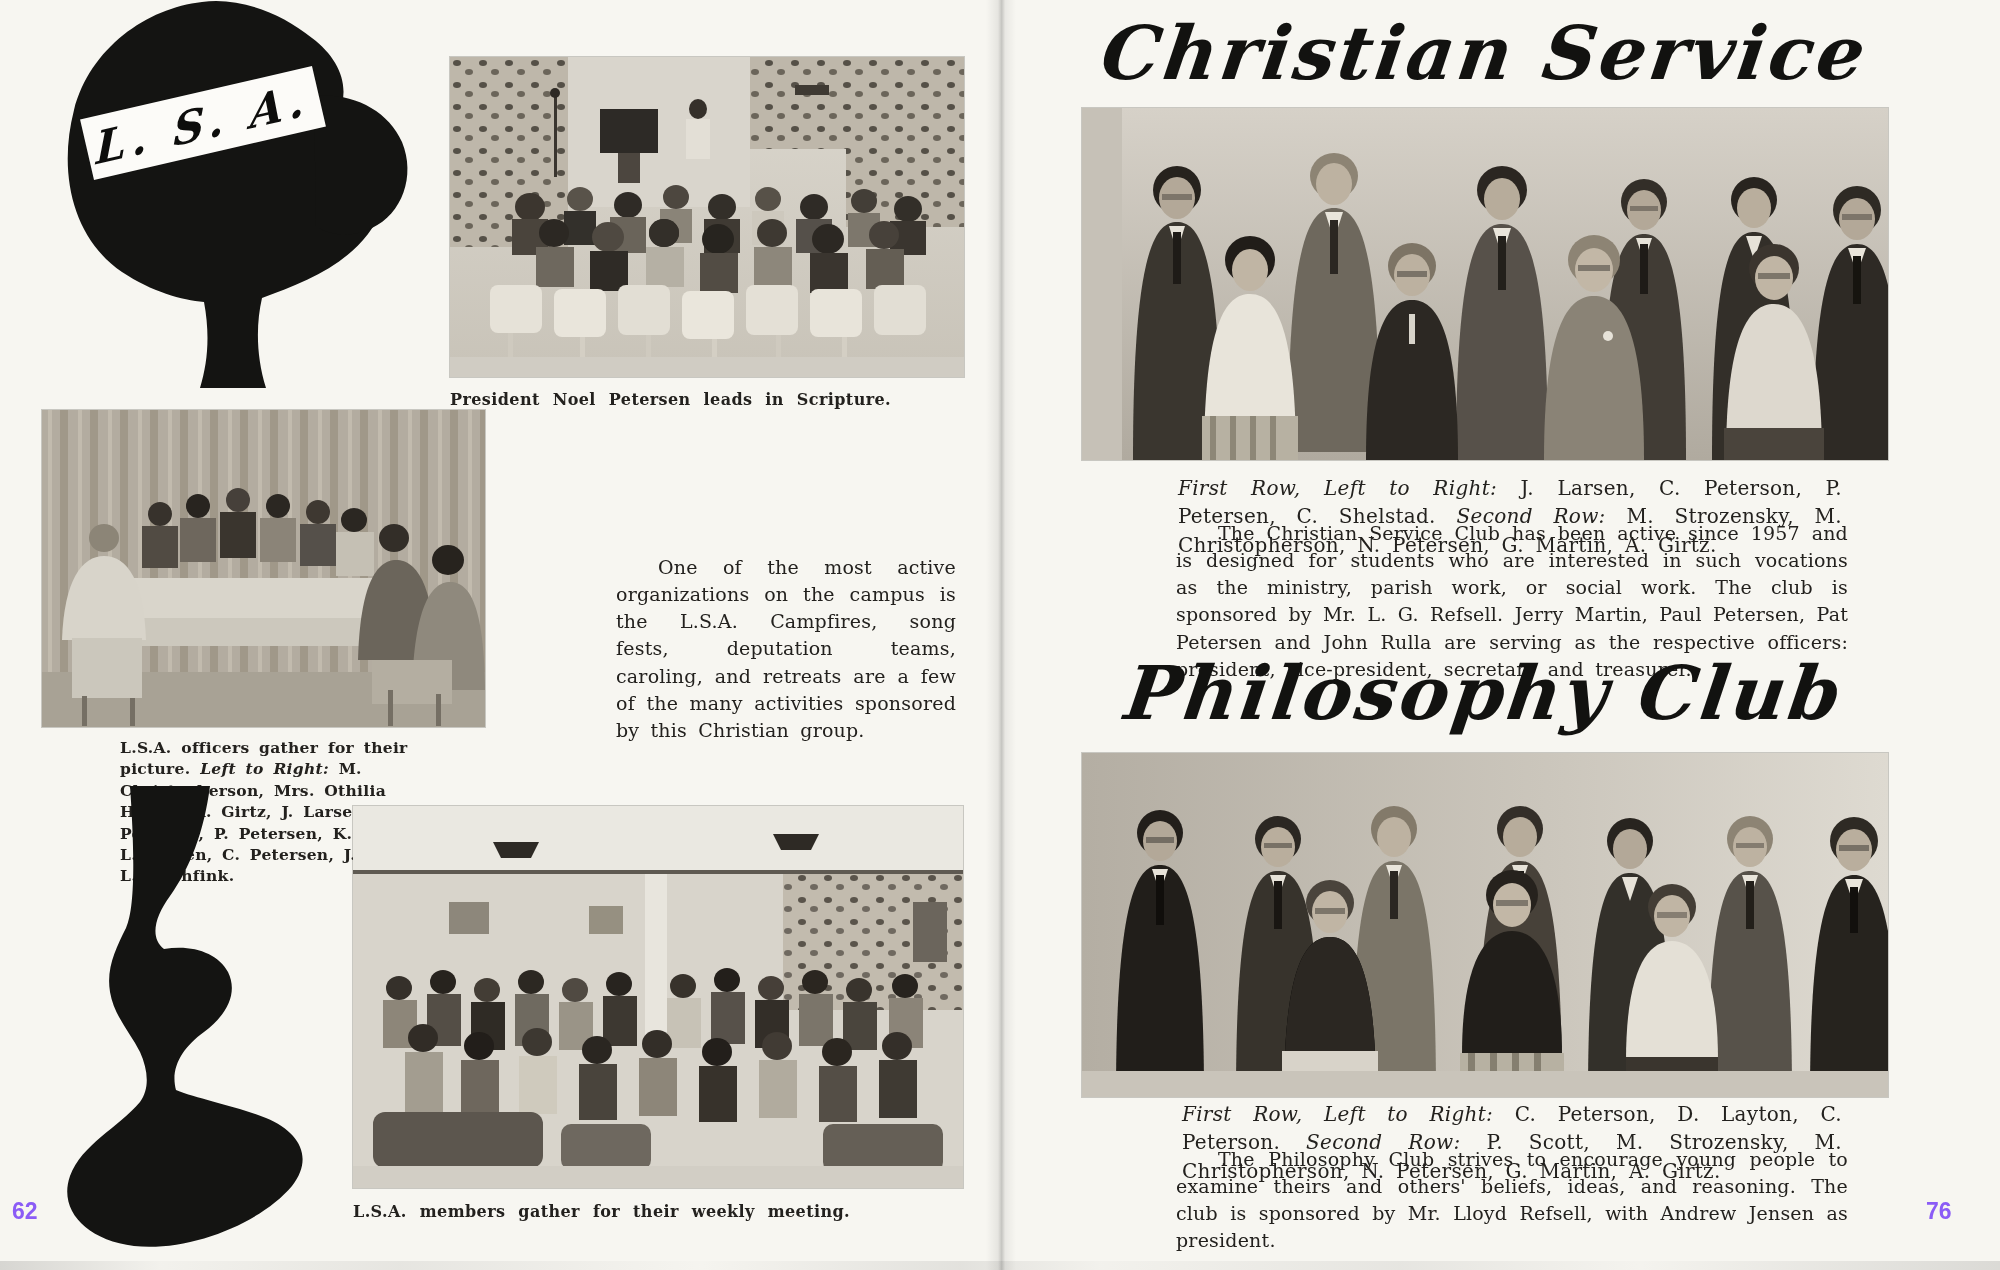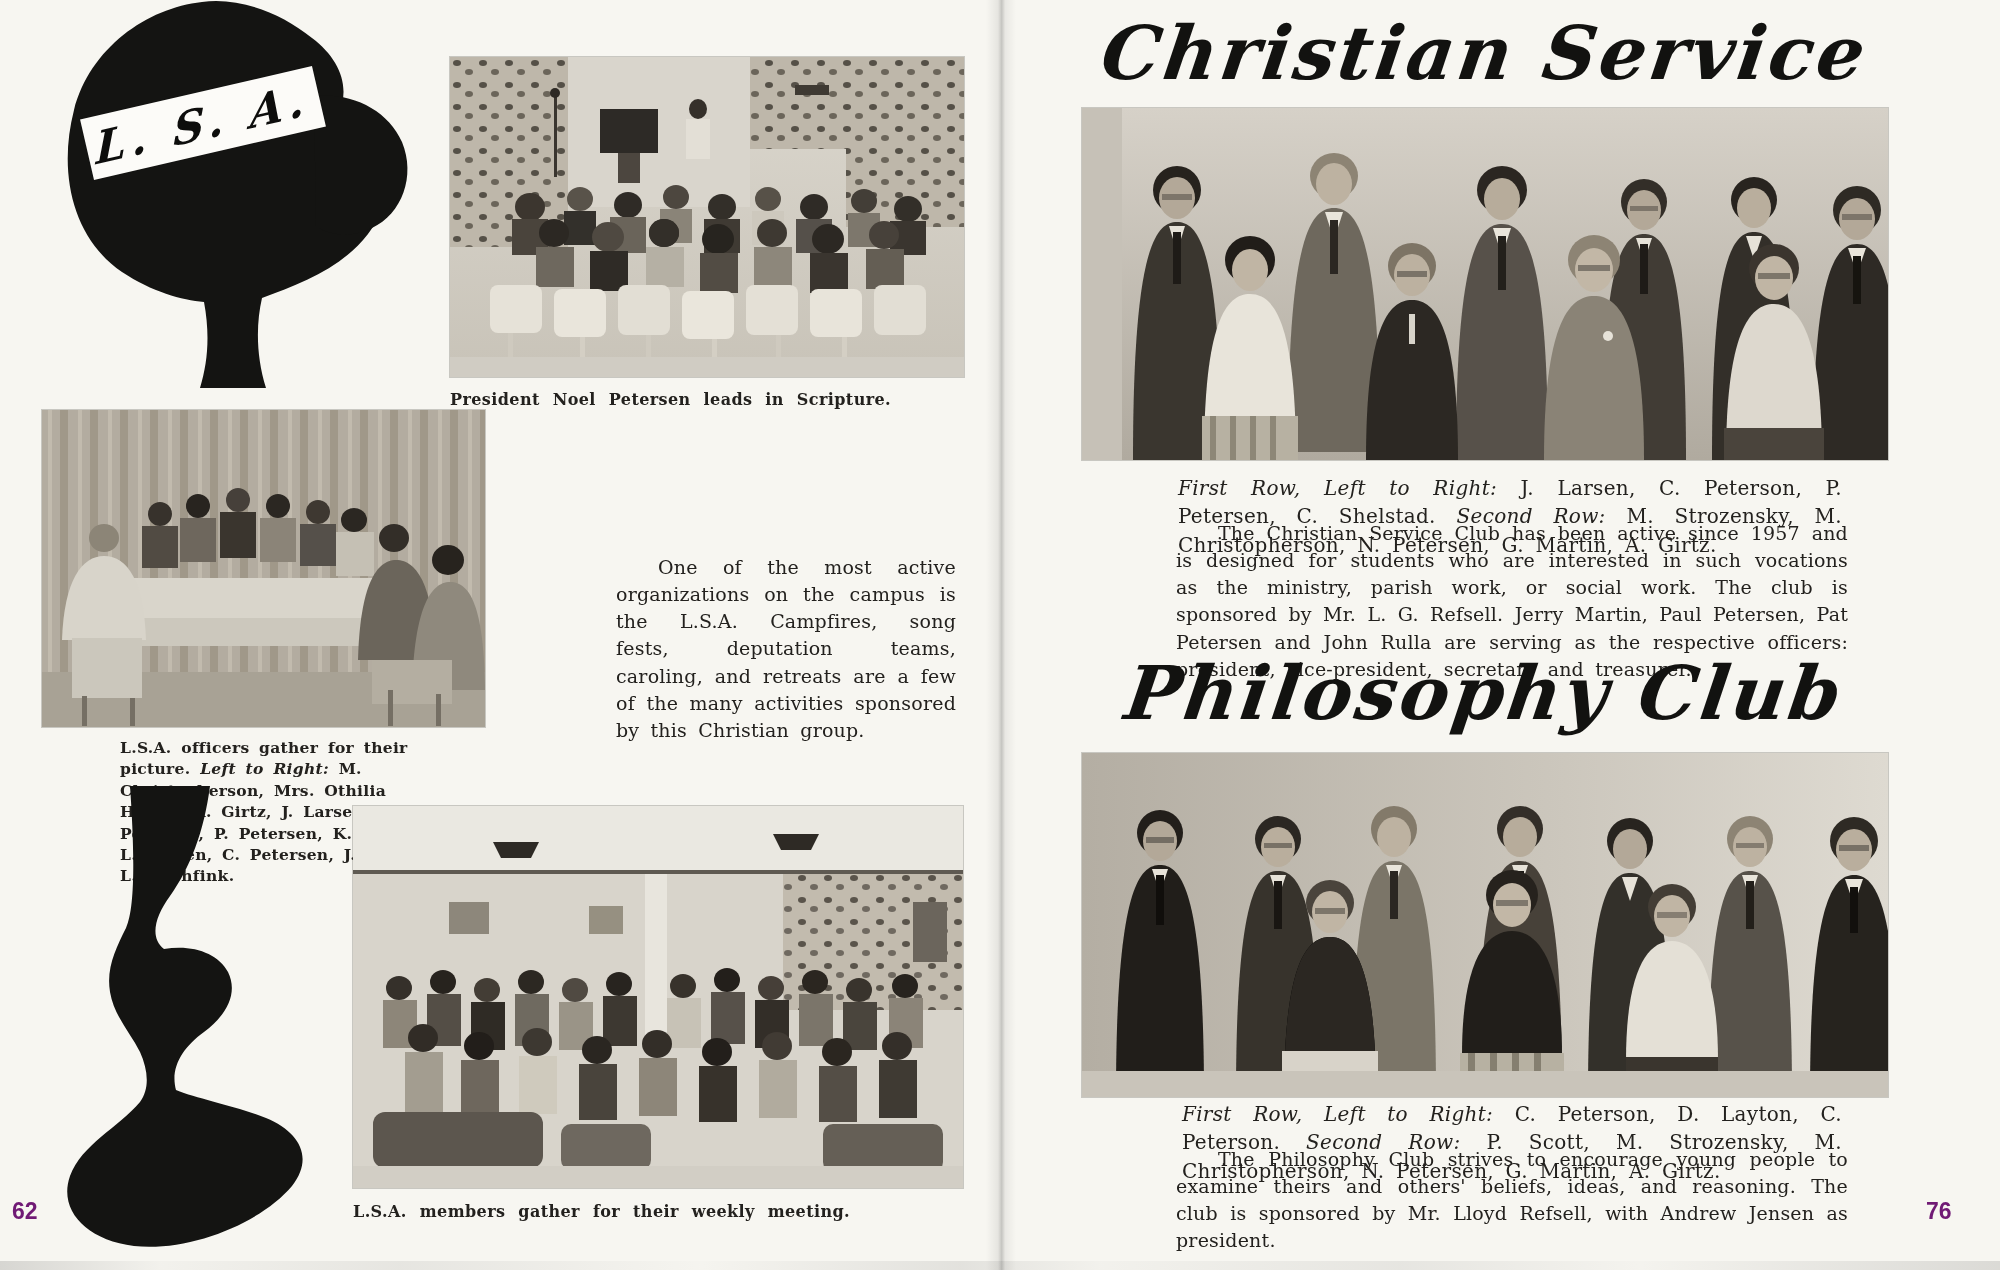--- a/index.html
+++ b/index.html
@@ -46,21 +46,21 @@
   }
   .body-text.indent{text-indent:42px;}
   .script-title{
     text-align:center;font-size:74px;font-style:italic;font-weight:bold;
     letter-spacing:3px;color:#121210;
     transform:skewX(-8deg);
     font-family:"DejaVu Serif",serif;
   }
   .page-num{
     font-family:"Liberation Sans","DejaVu Sans",sans-serif;
-    font-size:23px;color:#701a75;font-weight:bold;
+    font-size:23px;color:#8b5cf6;font-weight:bold;
   }
   
   .banner{
     background:#fcfbf8;
     transform:rotate(-13deg);
     display:flex;align-items:center;justify-content:center;
     box-shadow:0 0 0 1px rgba(0,0,0,.06);
   }
   .banner span{
     font-style:italic;font-weight:bold;font-size:44px;letter-spacing:6px;

